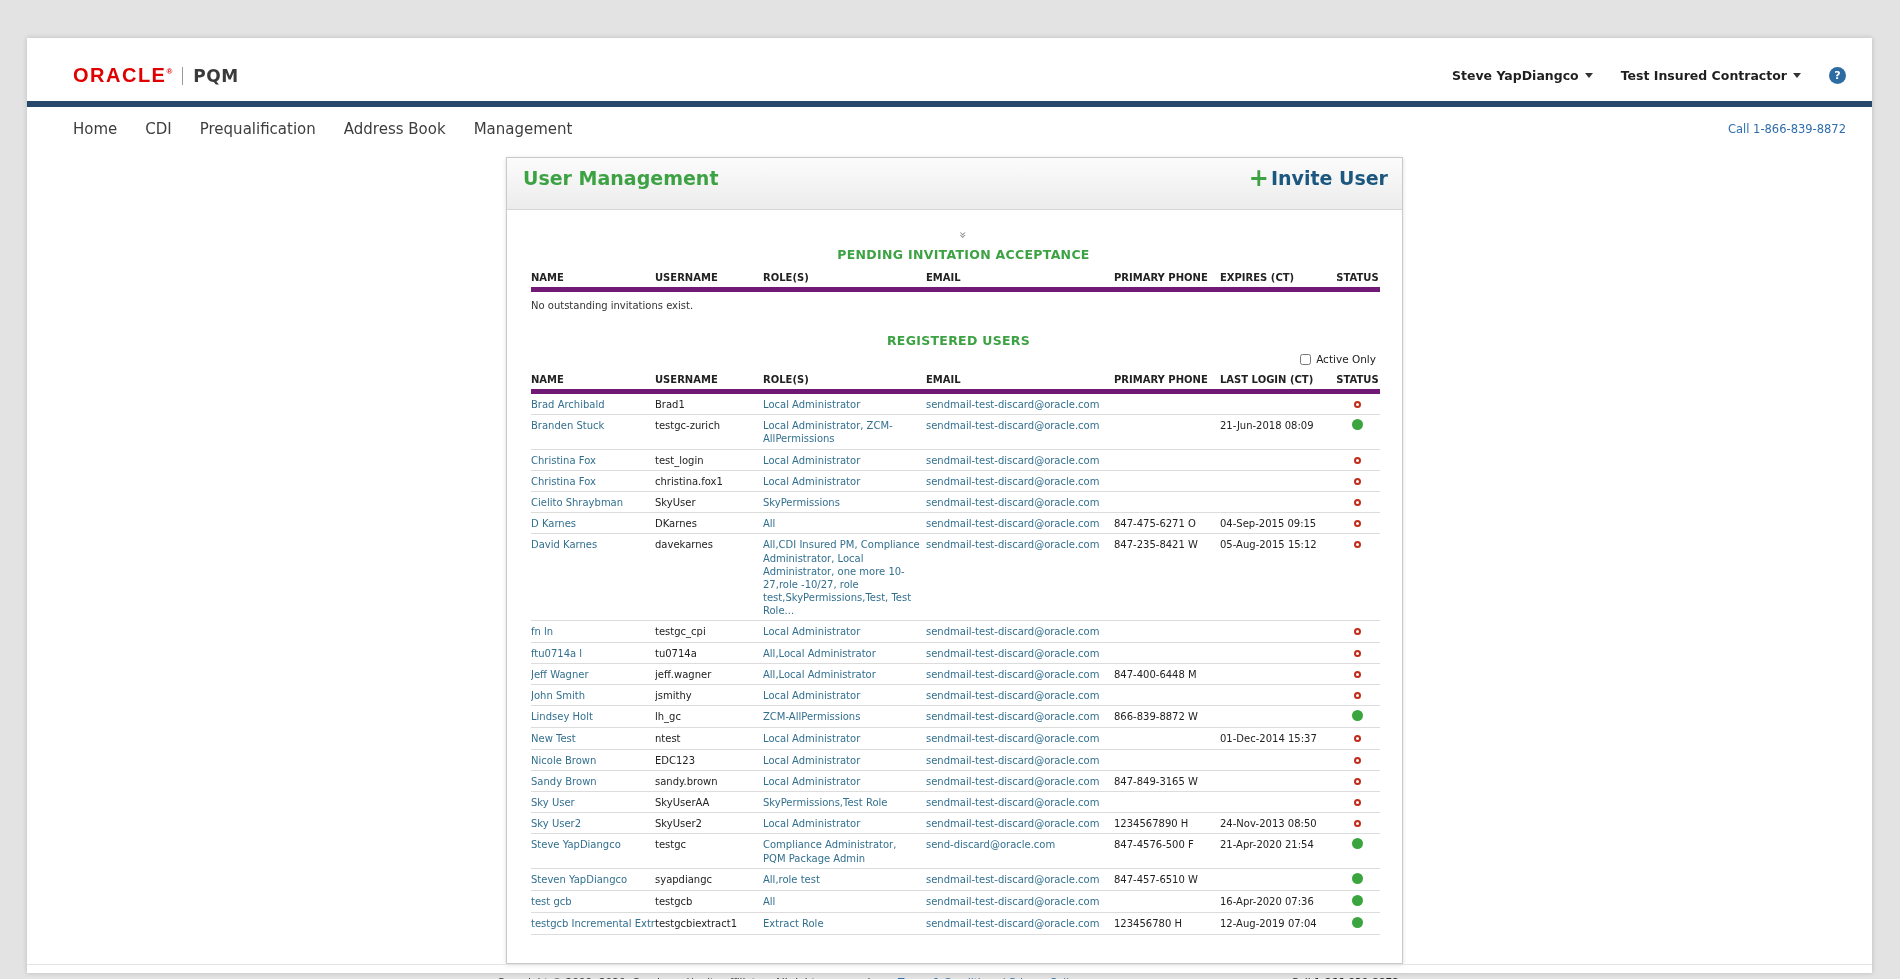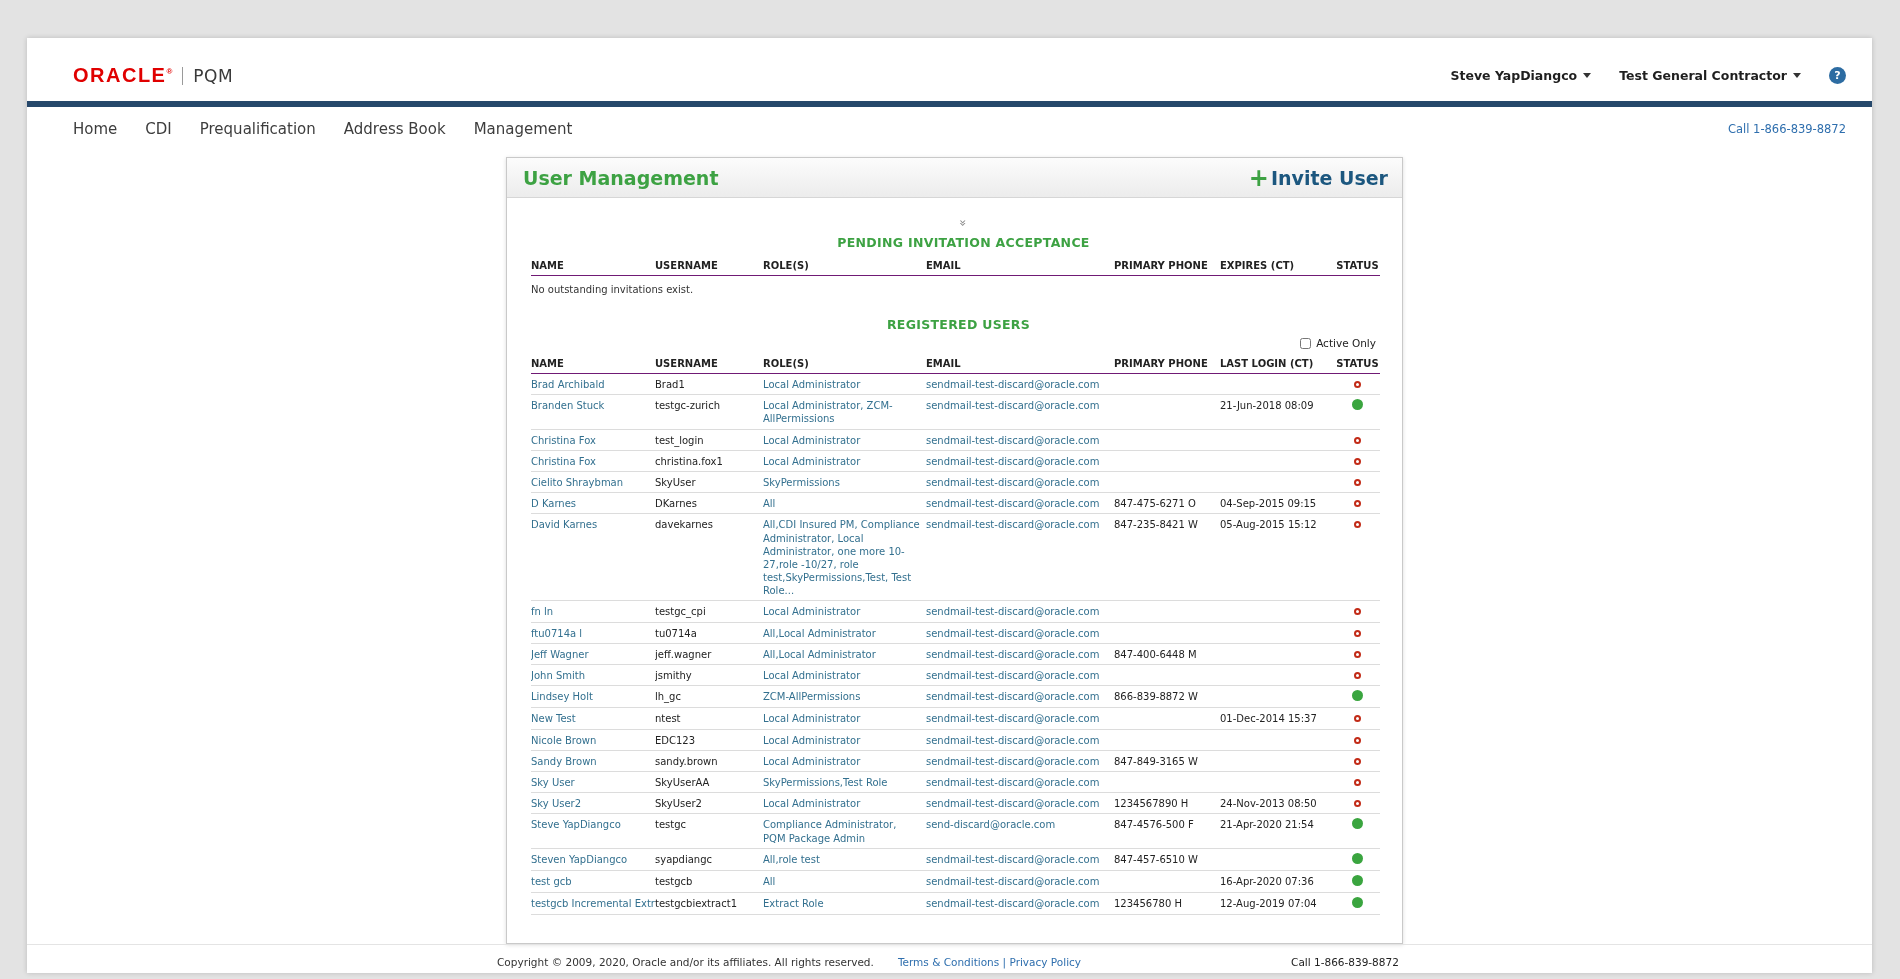--- a/index.html
+++ b/index.html
@@ -11,21 +11,21 @@
           box-shadow:0 0 5px rgba(0,0,0,.18); }
 
   
   .topbar { display:flex; justify-content:space-between; align-items:center;
             padding:26px 26px 14px 46px; }
   .brand { display:flex; align-items:center; gap:10px; }
   .oracle-logo { color:#e00000; font-weight:bold; font-size:20px; letter-spacing:1.5px;
                  font-family:"Liberation Sans", sans-serif; }
   .oracle-logo sup { font-size:8px; letter-spacing:0; }
   .brand-divider { width:1px; height:18px; background:#9a9a9a; display:inline-block; }
-  .product { color:#3a3a3a; font-size:17px; letter-spacing:.5px; }
+  .product { color:#3a3a3a; font-size:17px; letter-spacing:.5px;font-weight:bold; }
   .top-right { display:flex; align-items:center; gap:28px; font-size:12.5px; color:#1f1f1f; }
   .menu-trigger { display:flex; align-items:center; gap:6px; cursor:pointer; font-weight:bold; }
   .caret { width:0; height:0; border-left:4px solid transparent; border-right:4px solid transparent;
            border-top:5px solid #333; display:inline-block; }
   .help-icon { width:17px; height:17px; border-radius:50%; background:#2d6ca2; color:#fff;
                font-size:11px; font-weight:bold; display:flex; align-items:center;
                justify-content:center; cursor:pointer; }
 
   .navy-bar { height:6px; background:#26486b; flex:none; }
 
@@ -33,37 +33,37 @@
   nav { display:flex; align-items:center; gap:28px; padding:13px 26px 15px 46px; }
   .nav-item { font-size:15px; color:#3d3d3d; cursor:pointer; text-decoration:none; }
   .call-link { margin-left:auto; color:#2f6fae; font-size:11.5px; cursor:pointer; text-decoration:none; }
 
   main { flex:1; }
 
   
   .panel { width:897px; margin:4px 0 0 479px; border:1px solid #c9c9c9; background:#fff;
            box-shadow:0 1px 4px rgba(0,0,0,.14); }
   .panel-header { display:flex; justify-content:space-between; align-items:center;
-                  padding:9px 14px 8px 16px; background:linear-gradient(#fcfcfc,#ececec);
+                  padding:9px 14px 20px 16px; background:linear-gradient(#fcfcfc,#ececec);
                   border-bottom:1px solid #d6d6d6; }
   .panel-title { color:#3da243; font-size:19px; font-weight:bold; }
   .invite { display:flex; align-items:center; gap:2px; cursor:pointer; text-decoration:none; }
   .invite .plus { color:#3da243; font-size:24px; font-weight:bold; line-height:18px; }
   .invite .invite-label { color:#1c577f; font-size:19px; font-weight:bold; }
 
   .panel-body { padding:10px 0 28px; }
   .section-head { display:flex; align-items:center; gap:5px; margin:8px 0 5px 18px;
                   color:#3da243; font-weight:bold; font-size:12.5px; letter-spacing:.3px;flex-direction:column; }
   .chev { color:#888; display:inline-block; transform:rotate(90deg); font-size:12px;
           font-weight:normal; margin-right:1px; }
   .section-head.registered { margin-top:22px; margin-left:8px;justify-content:center; }
 
   .grid { width:849px; margin:0 24px; border-collapse:collapse; table-layout:fixed;
           font-size:10px; }
-  .grid th { text-align:left; font-size:10px; color:#222; border-bottom:1px solid #701a75;
+  .grid th { text-align:left; font-size:10px; color:#222; border-bottom:5px solid #701a75;
              padding:5px 4px 4px 0; white-space:nowrap; overflow:hidden; }
   .grid td { padding:4px 4px 3px 0; border-bottom:1px solid #dcdcdc; vertical-align:top;
              color:#222; line-height:1.32; overflow:hidden; }
   .grid td.link { color:#33708f; }
   .grid td.email, .grid td.name-cell, .grid td.nowrap { white-space:nowrap; }
   .grid th.status-col, .grid td.status-col { text-align:center; padding-right:0; }
 
   .empty { margin:8px 0 2px 24px; font-size:10px; color:#333; }
 
   .active-only { display:flex; justify-content:flex-end; align-items:center; gap:5px;
@@ -92,21 +92,21 @@
       <span class="oracle-logo"><span>ORACLE</span><sup>®</sup></span>
       <span class="brand-divider"></span>
       <span class="product">PQM</span>
     </div>
     <div class="top-right">
       <span class="menu-trigger">
         <span>Steve YapDiangco</span>
         <span class="caret"></span>
       </span>
       <span class="menu-trigger">
-        <span>Test General Contractor</span>
+        <span>Test Insured Contractor</span>
         <span class="caret"></span>
       </span>
       <span class="help-icon">?</span>
     </div>
   </header>
 
   <div class="navy-bar"></div>
 
   <nav>
     <span id="nav-items" style="display:flex; gap:28px;">

